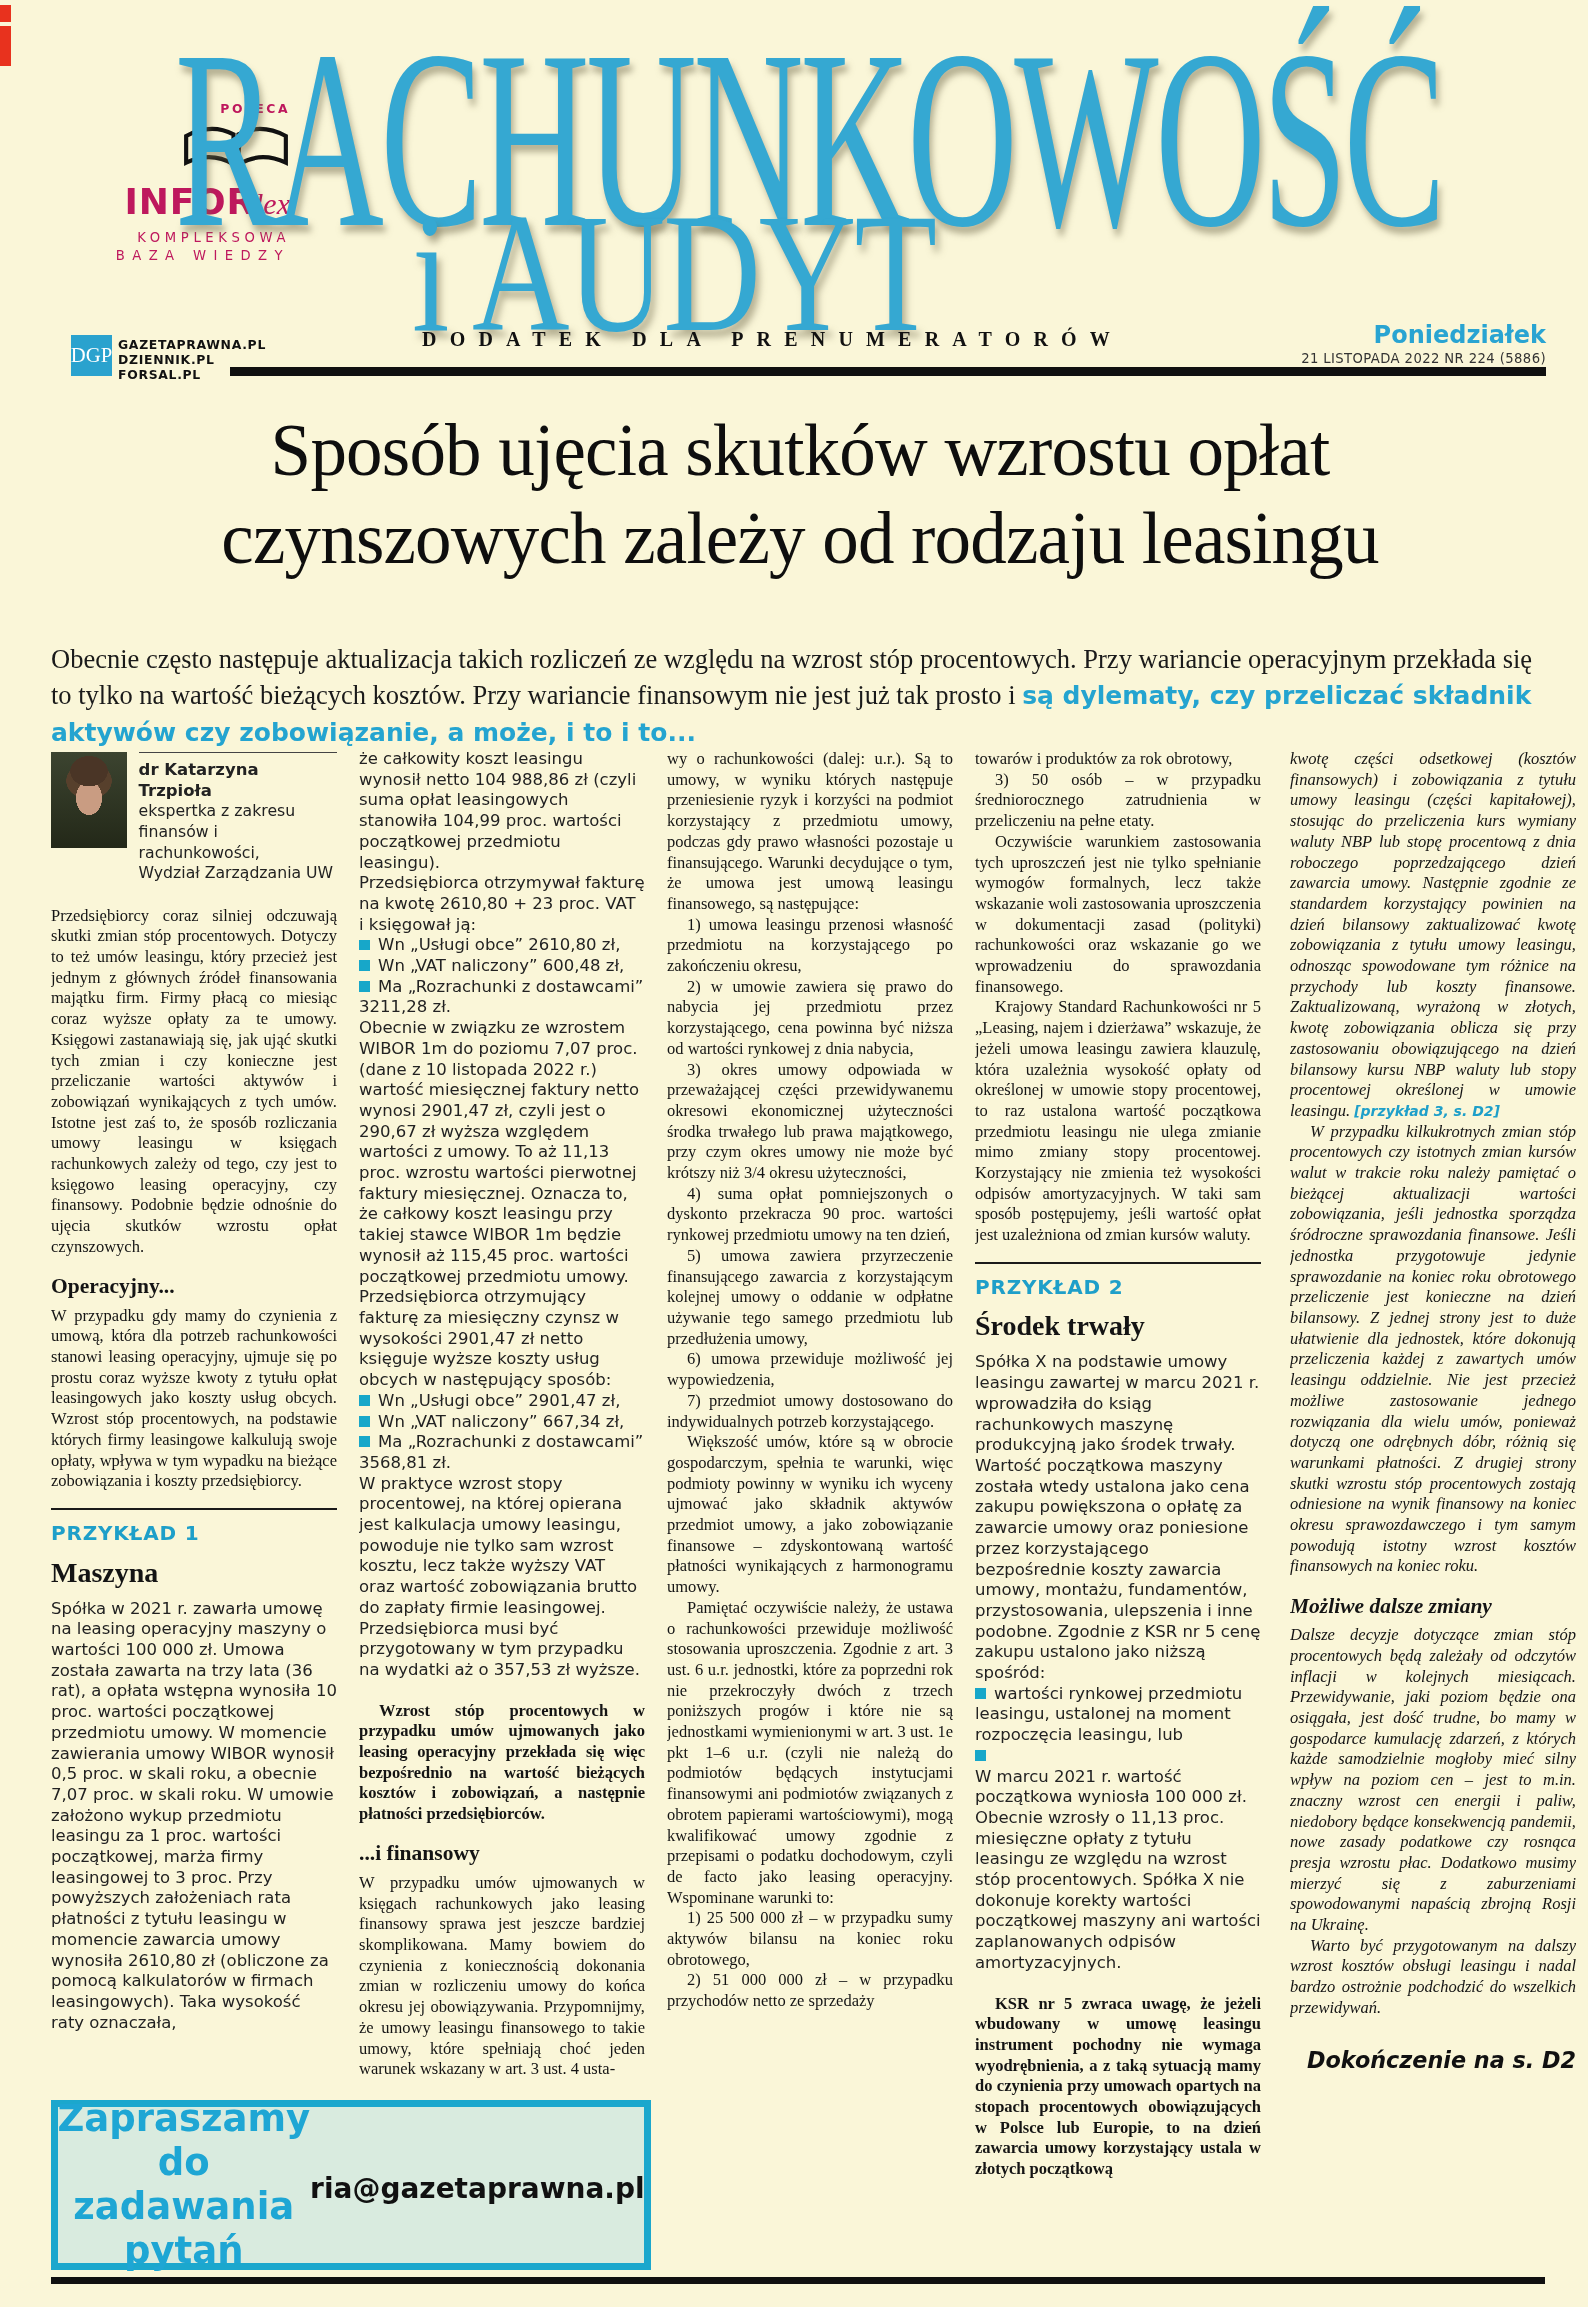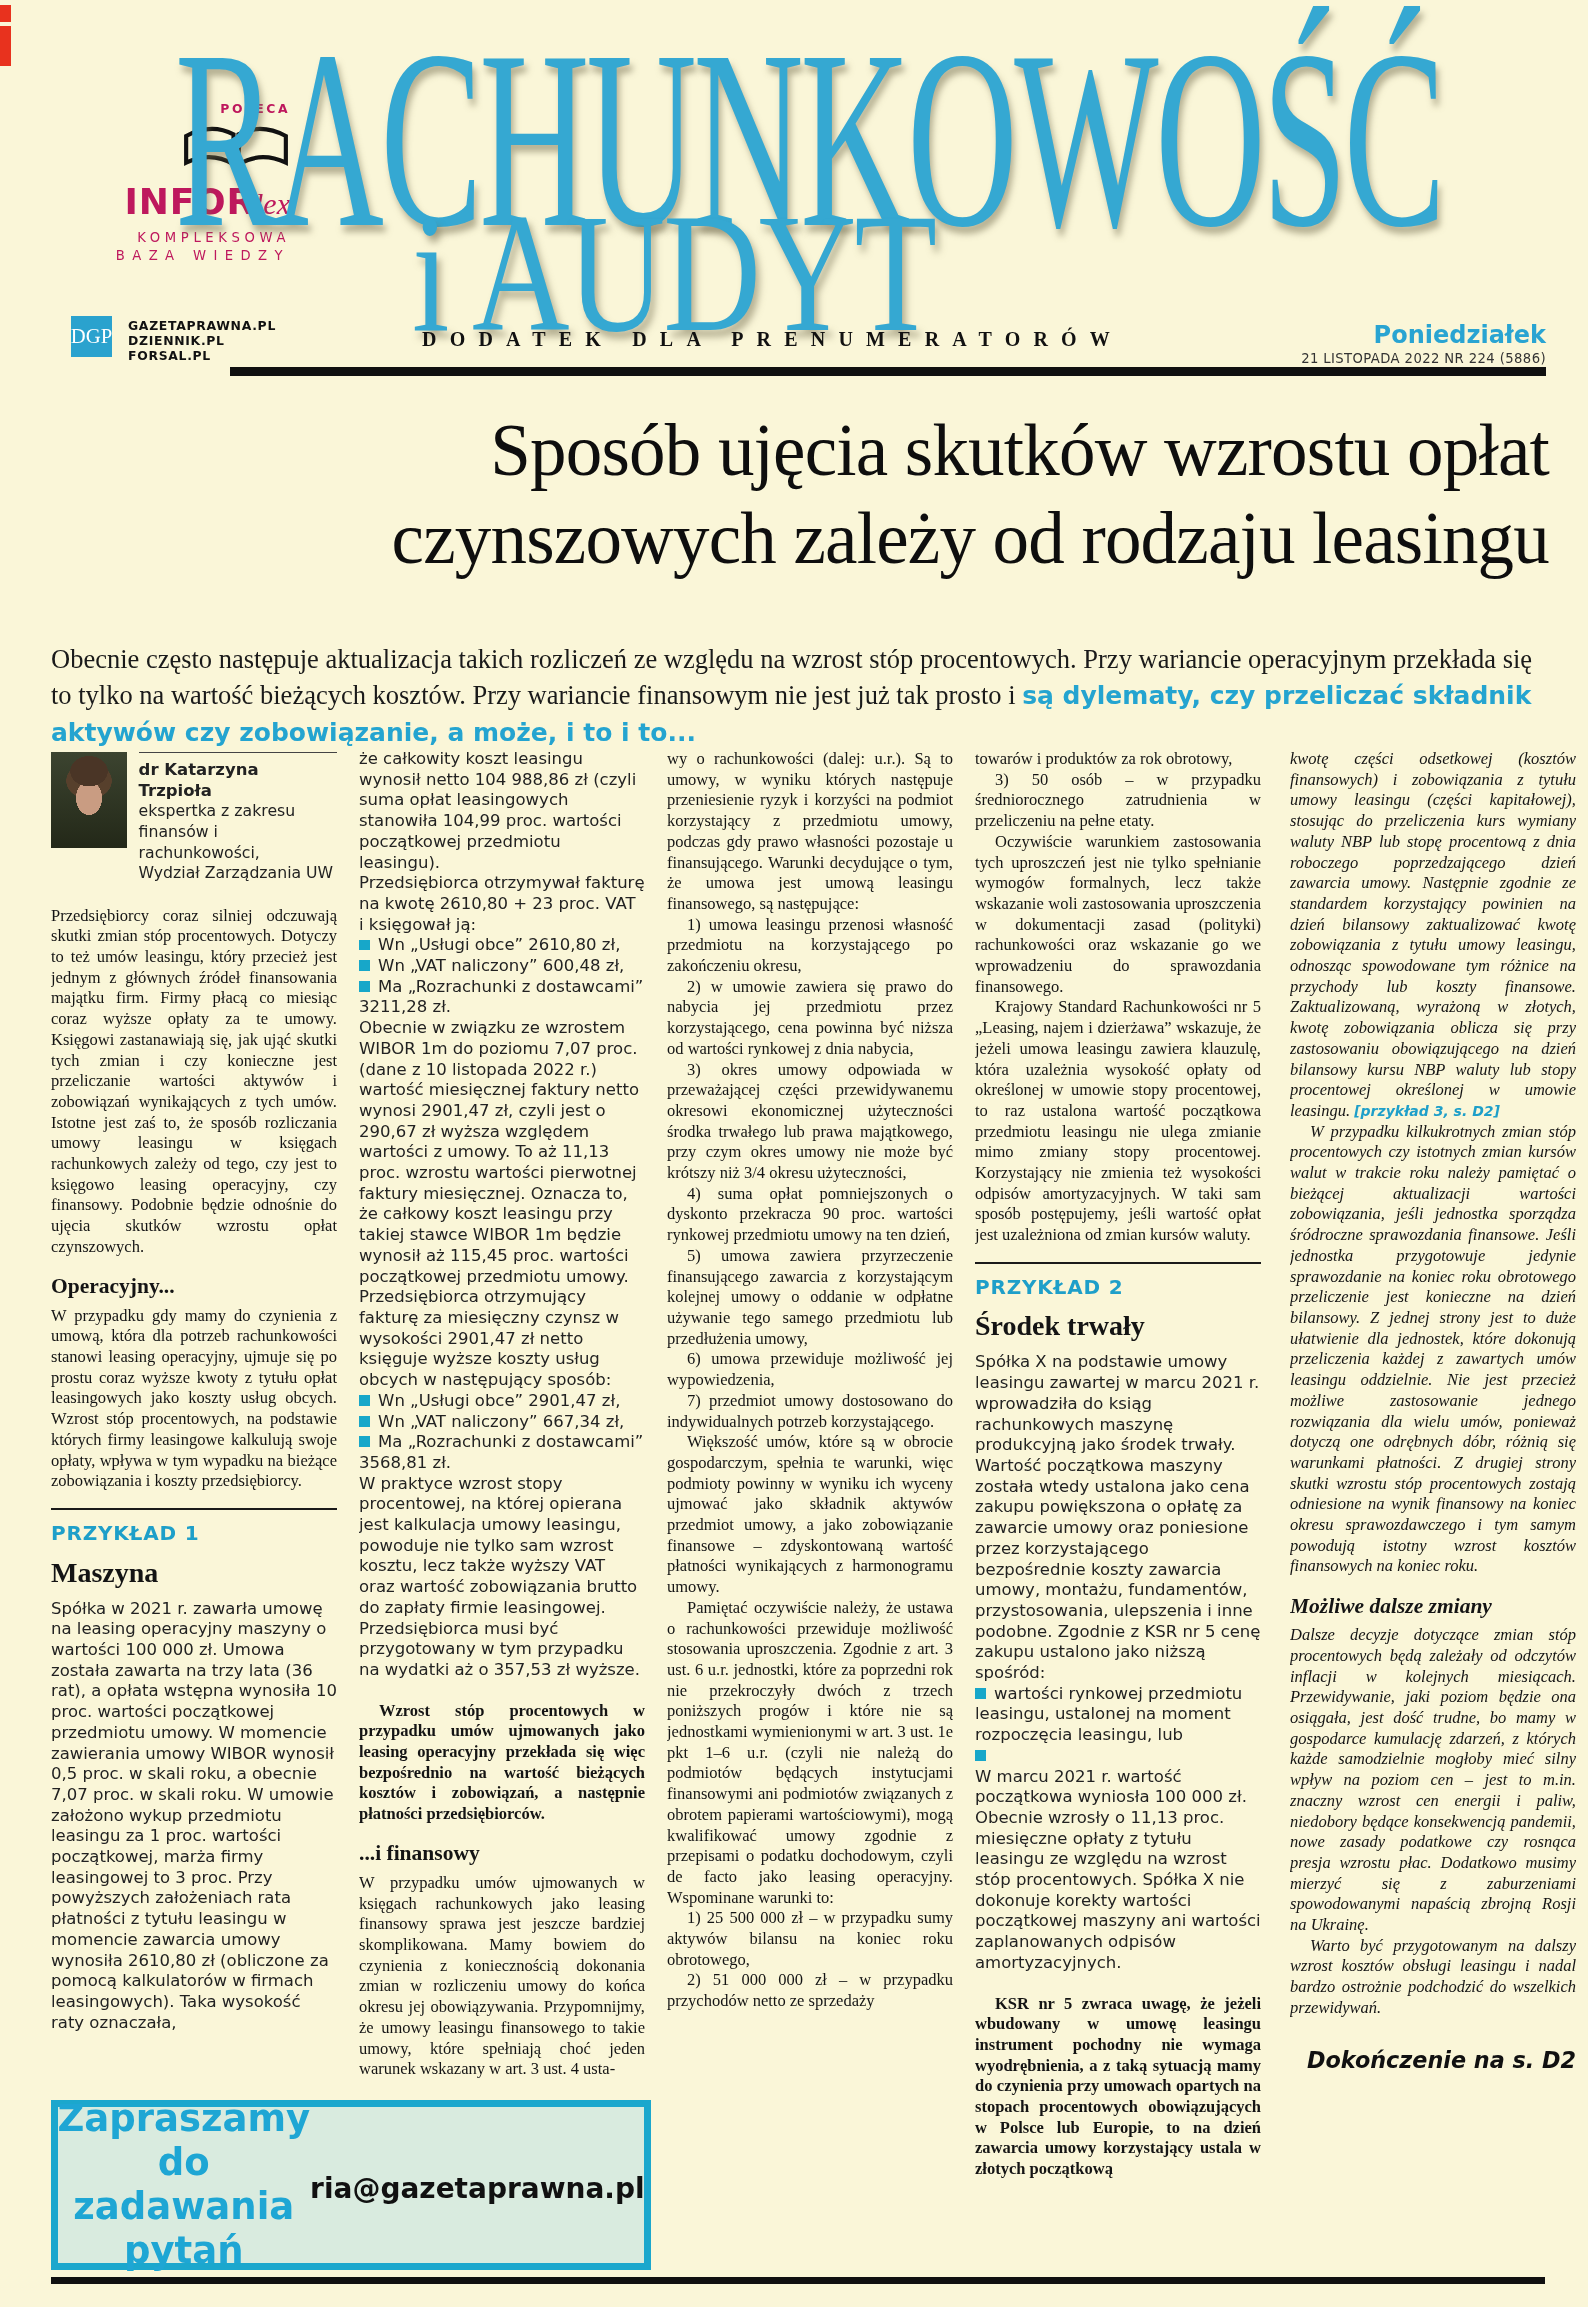--- a/index.html
+++ b/index.html
@@ -19,31 +19,31 @@
   .subtitle{position:absolute;left:0;top:328px;width:1545px;text-align:center;
     font-size:20px;font-weight:bold;letter-spacing:13.2px;color:#111;}
   .inforlex{position:absolute;left:83px;top:101px;width:207px;color:#be185d;text-align:right;
     font-family:"DejaVu Sans",sans-serif;}
   .poleca{font-size:12.4px;font-weight:bold;letter-spacing:2.5px;margin-left:6.6px;}
   .ilex-glyph{margin:5px 0 1.7px 23px;}
   .ilex-word{font-size:36px;font-weight:bold;letter-spacing:0.8px;}
   .ilex-lex{font-family:"Liberation Serif",serif;font-style:italic;font-size:30px;font-weight:normal;}
   .ilex-l1{font-size:13.2px;letter-spacing:4.6px;margin-top:8.3px;margin-left:33px;}
   .ilex-l2{font-size:13.2px;letter-spacing:7.4px;margin-top:3.3px;}
-  .dgp-block{position:absolute;left:71px;top:316px;display:flex;gap:16px;align-items:flex-start;}
+  .dgp-block{position:absolute;left:71px;top:335px;display:flex;gap:6px;align-items:flex-start;}
   .dgp-sq{width:41px;height:41px;background:#2AA2CE;color:#fff;display:flex;align-items:center;justify-content:center;
     font-family:"Liberation Serif",serif;font-size:20.7px;}
   .dgp-sites{font-family:"DejaVu Sans",sans-serif;font-weight:bold;font-size:12.4px;line-height:15px;letter-spacing:0.7px;color:#111;padding-top:1.7px;}
   .date-block{position:absolute;right:43px;top:323px;text-align:right;font-family:"DejaVu Sans",sans-serif;}
   .day{color:#29A4D2;font-weight:bold;font-size:24px;line-height:25px;}
   .issue{color:#333;font-size:13.2px;margin-top:2.5px;letter-spacing:0.4px;}
   .head-bar{position:absolute;left:230px;top:367px;width:1316px;height:9px;background:#101010;}
   
   .headline{position:absolute;left:51px;top:407px;width:1498px;
-    font-size:73px;line-height:88px;letter-spacing:-0.8px;color:#0e0e0e;text-align:right;}
+    font-size:73px;line-height:88px;letter-spacing:-0.8px;color:#0e0e0e;text-align:center;}
   .lead{position:absolute;left:51px;top:641px;width:1496px;
     font-size:26.5px;line-height:36px;color:#1a1a1a;text-align:left;}
   .leadblue{color:#24A4D0;font-family:"DejaVu Sans",sans-serif;font-weight:bold;font-size:25px;}
   
   .col{position:absolute;top:749px;width:286px;overflow:hidden;text-align:justify;}
   #col1{left:51px;height:1324px;}
   #col2{left:359px;height:1345px;}
   #col3{left:667px;height:1521px;}
   #col4{left:975px;height:1521px;}
   #col5{left:1290px;height:1524px;font-style:italic;}

